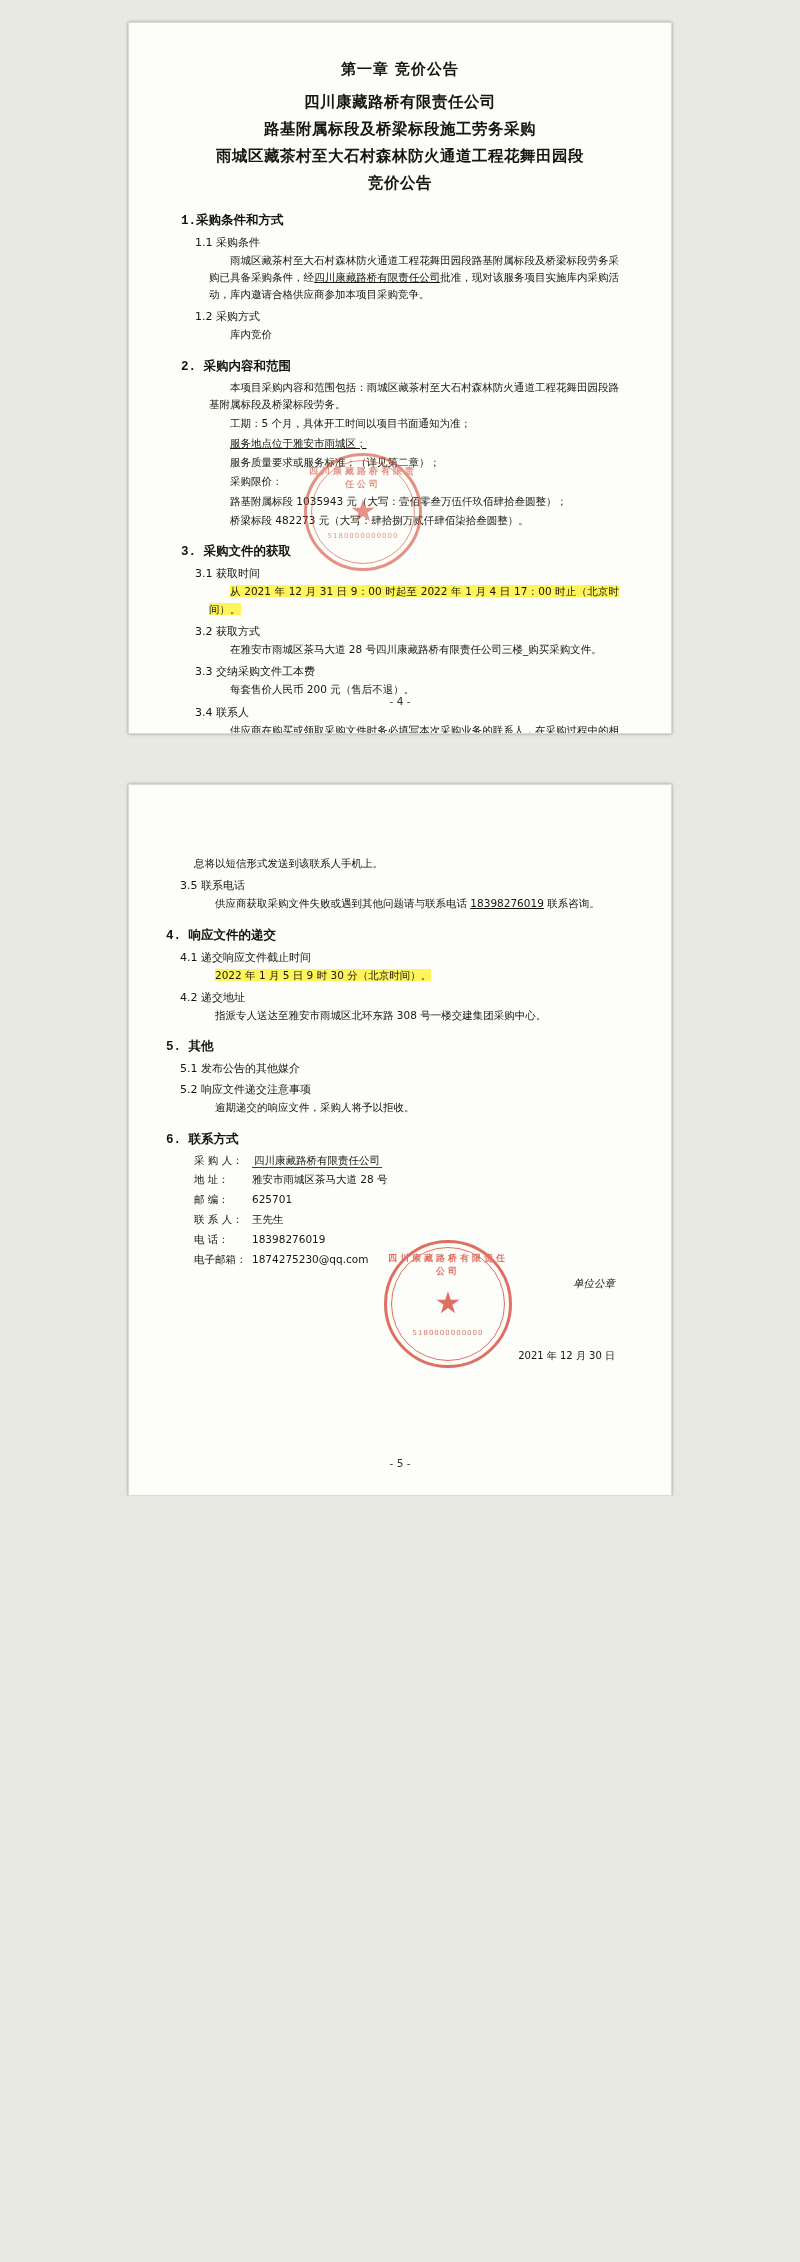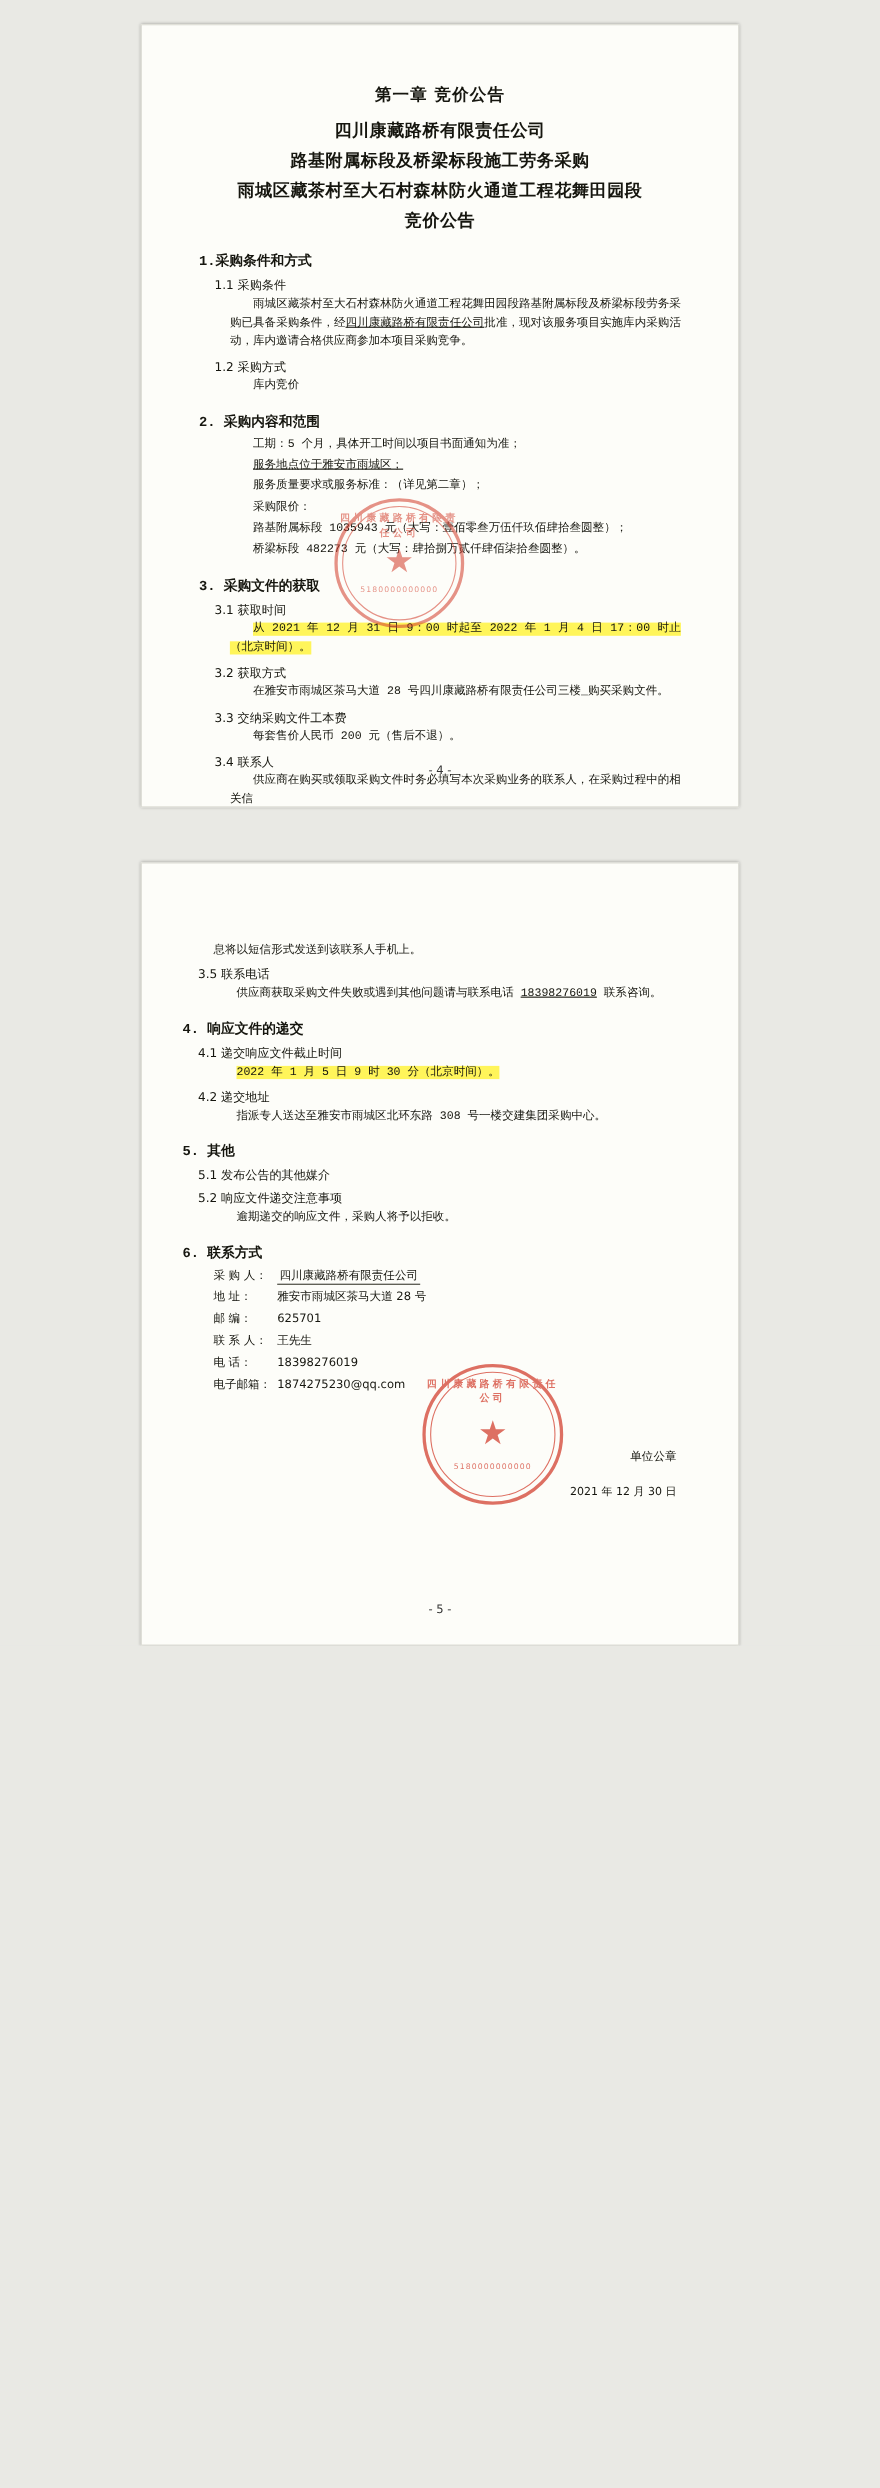--- a/index.html
+++ b/index.html
@@ -17,21 +17,21 @@
     background:#fdfdf9;
     box-shadow:0 0 3px rgba(0,0,0,0.35);
     border:1px solid #dcdcd4;
     box-sizing:border-box;
     padding:0;
     overflow:hidden;
     color:#16160f;
   }
   .page1{height:712px;margin-top:22px;}
   .page2{height:712px;margin-top:50px;}
-  .inner{padding:54px 52px 0 52px;}
+  .inner{padding:37px 52px 0 52px;}
   .inner2{padding:68px 52px 0 37px;}
 
   h1.title{
     text-align:center;
     font-size:15px;
     font-weight:bold;
     margin:0 0 10px 0;
     letter-spacing:1px;
   }
   .ctr{
@@ -51,21 +51,21 @@
   .h3{
     font-size:11px;
     margin:6px 0 2px 14px;
   }
   .p{
     font-size:10.5px;
     line-height:1.65;
     margin:2px 0 2px 28px;
     text-align:justify;
   }
-  .p.ind{text-indent:21px;font-family:Liberation Mono, monospace;}
+  .p.ind{text-indent:21px;}
   .hl{background:#fff55a;}
   .ul{text-decoration:underline;}
   .pnum{
     position:absolute;
     bottom:26px;
     left:0;right:0;
     text-align:center;
     font-size:10.5px;
     color:#333;
   }
@@ -125,22 +125,23 @@
   .ul-s{border-bottom:1px solid #3b3b30;padding:0 2px 1px 2px;}
   .date-line{
     position:absolute;
     right:56px;
     top:564px;
     font-size:10px;
   }
   .seal-label{
     position:absolute;
     right:56px;
-    top:532px;
-    font-size:10.5px;
+    top:492px;
+    font-size:10.5px;
+    font-style:italic;
   }
 </style>
 </head>
 <body>
 
 <div class="sheet">
 
   <div class="page page1">
 
     <div class="stamp stamp1">
@@ -157,20 +158,21 @@
       <p class="ctr">雨城区藏茶村至大石村森林防火通道工程花舞田园段</p>
       <p class="ctr">竞价公告</p>
 
       <div class="h2">1.采购条件和方式</div>
       <div class="h3">1.1 采购条件</div>
       <p class="p ind"><span>雨城区藏茶村至大石村森林防火通道工程花舞田园段路基附属标段及桥梁标段劳务采购已具备采购条件，经</span><span class="ul">四川康藏路桥有限责任公司</span><span>批准，现对该服务项目实施库内采购活动，库内邀请合格供应商参加本项目采购竞争。</span></p>
       <div class="h3">1.2 采购方式</div>
       <p class="p ind">库内竞价</p>
 
       <div class="h2">2.  采购内容和范围</div>
+      <p class="p ind">本项目采购内容和范围包括：雨城区藏茶村至大石村森林防火通道工程花舞田园段路基附属标段及桥梁标段劳务。</p>
       <p class="p ind">工期：5 个月，具体开工时间以项目书面通知为准；</p>
       <p class="p ind ul">服务地点位于雅安市雨城区；</p>
       <p class="p ind">服务质量要求或服务标准：（详见第二章）；</p>
       <p class="p ind">采购限价：</p>
       <p class="p ind">路基附属标段 1035943 元（大写：壹佰零叁万伍仟玖佰肆拾叁圆整）；</p>
       <p class="p ind">桥梁标段 482273 元（大写：肆拾捌万贰仟肆佰柒拾叁圆整）。</p>
 
       <div class="h2">3.  采购文件的获取</div>
       <div class="h3">3.1 获取时间</div>
       <p class="p ind"><span class="hl">从 2021 年 12 月 31 日 9：00 时起至 2022 年 1 月 4 日 17：00 时止（北京时间）。</span></p>

